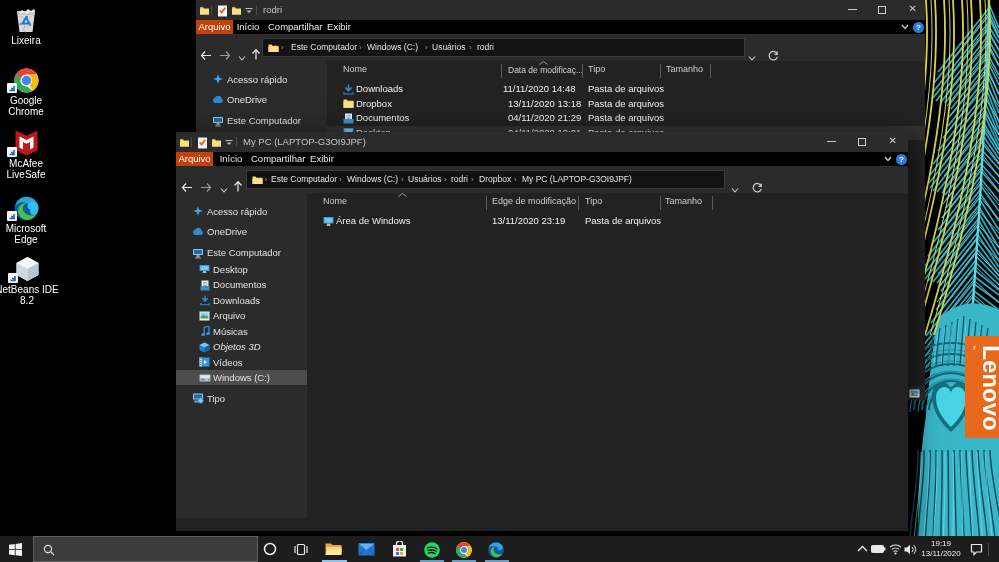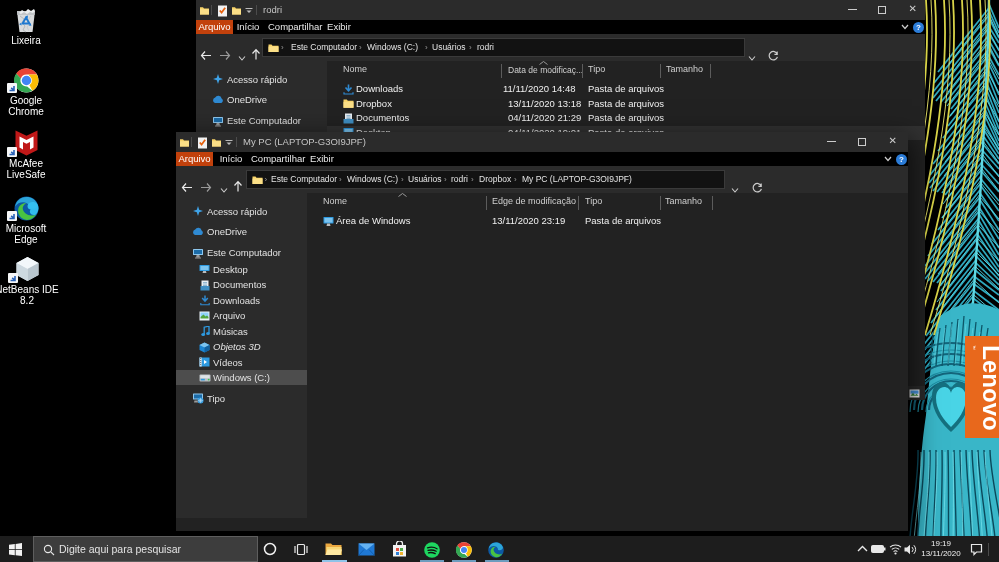--- a/index.html
+++ b/index.html
@@ -716,21 +716,20 @@
       <path d="M0,1.8 L5.8,1 L5.8,6.2 L0,6.2 Z" fill="#f2f2f2"></path>
         <path d="M6.6,0.9 L13,0 L13,6.2 L6.6,6.2 Z" fill="#f2f2f2"></path>
       <path d="M0,7 L5.8,7 L5.8,12.2 L0,11.4 Z" fill="#f2f2f2"></path>
         <path d="M6.6,7 L13,7 L13,13 L6.6,12.3 Z" fill="#f2f2f2"></path>
     </svg>
     <div style="position:absolute;left:33px;top:0;width:225px;height:26px;background:#3d3d3d;border:1px solid #5e5e5e;">
       <svg style="position:absolute;left:9px;top:7px;" width="12" height="12" viewBox="0 0 12 12">
           <circle cx="5" cy="5" r="3.6" stroke="#e8e8e8" stroke-width="1.1" fill="none"></circle>
           <path d="M7.8,7.8 L11,11" stroke="#e8e8e8" stroke-width="1.1"></path>
         </svg>
-      <span style="position:absolute;left:25px;top:0;line-height:25px;color:#e3e3e3;font-size:10.5px;">Digite aqui para pesquisar</span>
     </div>
     <svg style="position:absolute;left:263px;top:6px;" width="14" height="14" viewBox="0 0 14 14">
         <circle cx="7" cy="7" r="5.5" stroke="#f0f0f0" stroke-width="1.5" fill="none"></circle>
       </svg>
     <svg style="position:absolute;left:294px;top:6.5px;" width="14" height="13" viewBox="0 0 14 13">
       <rect x="3.5" y="1.5" width="7" height="10" rx="1" stroke="#e8e8e8" stroke-width="1.2" fill="none"></rect>
       <path d="M1,3 L1,10 M13,3 L13,10" stroke="#e8e8e8" stroke-width="1.2"></path>
     </svg>
     <svg style="position:absolute;left:325px;top:6px;" width="17" height="14" viewBox="0 0 17 14">
       <path d="M0.5,1.5 L6,1.5 L7.5,3 L16.5,3 L16.5,13 L0.5,13 Z" fill="#eba840"></path>

